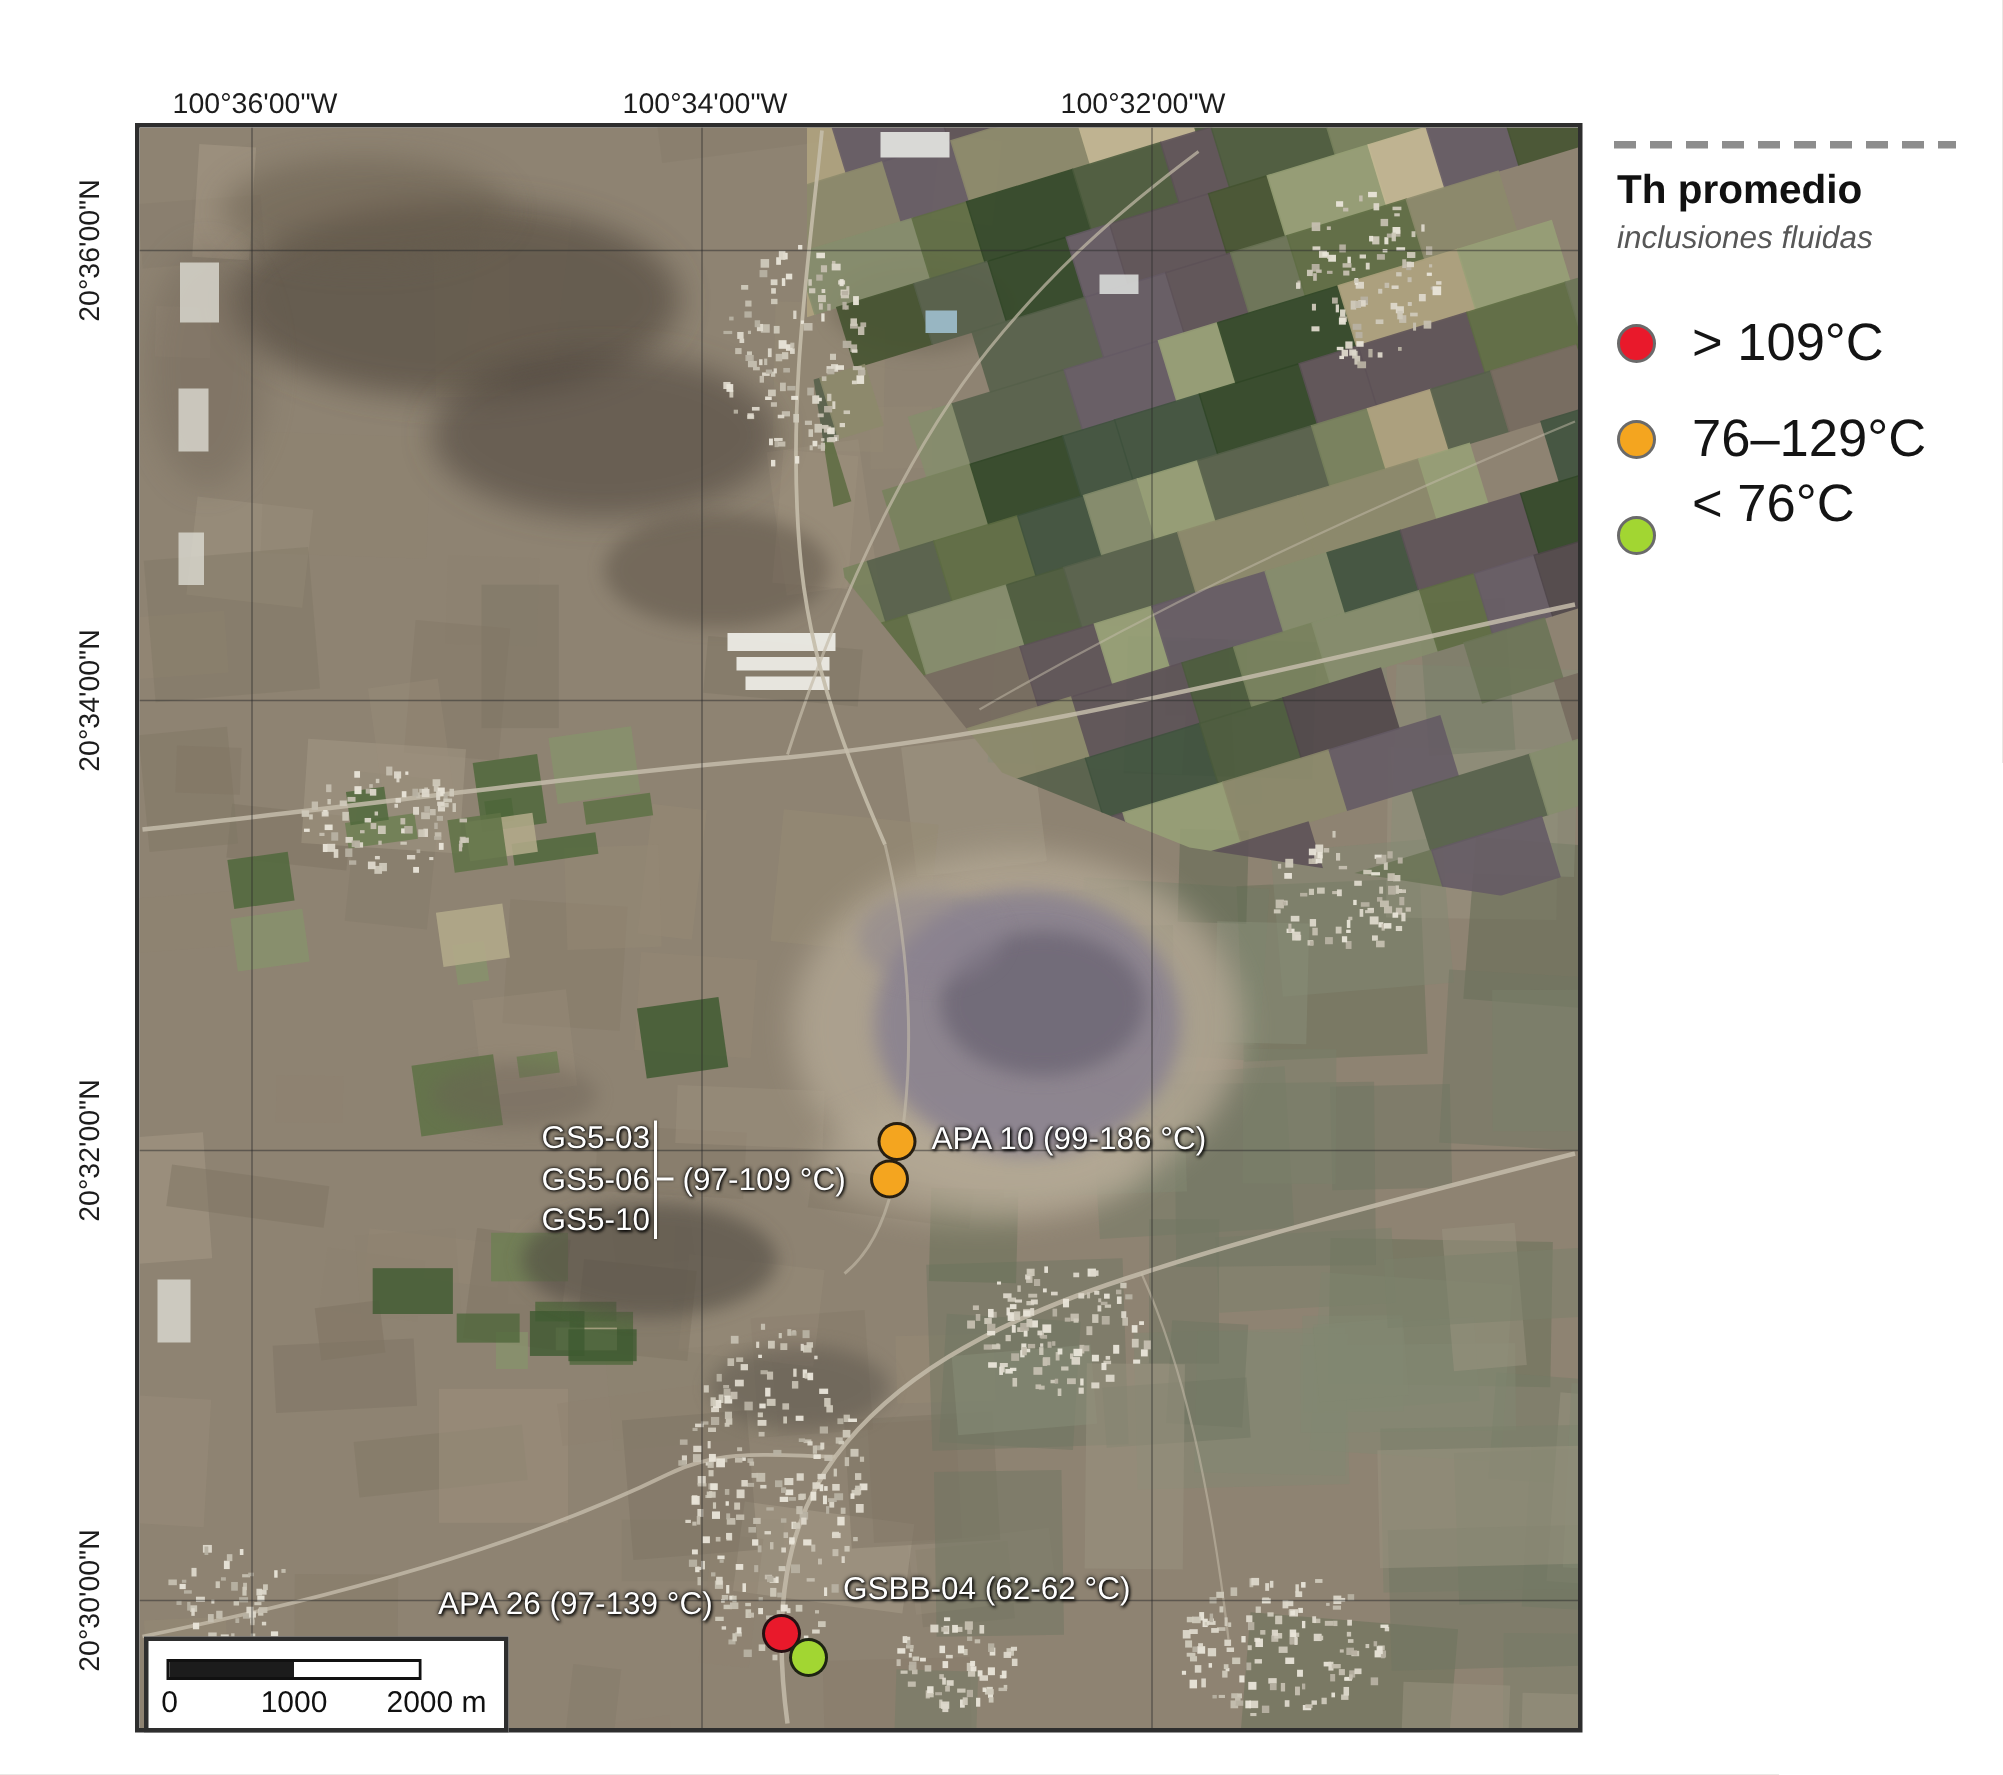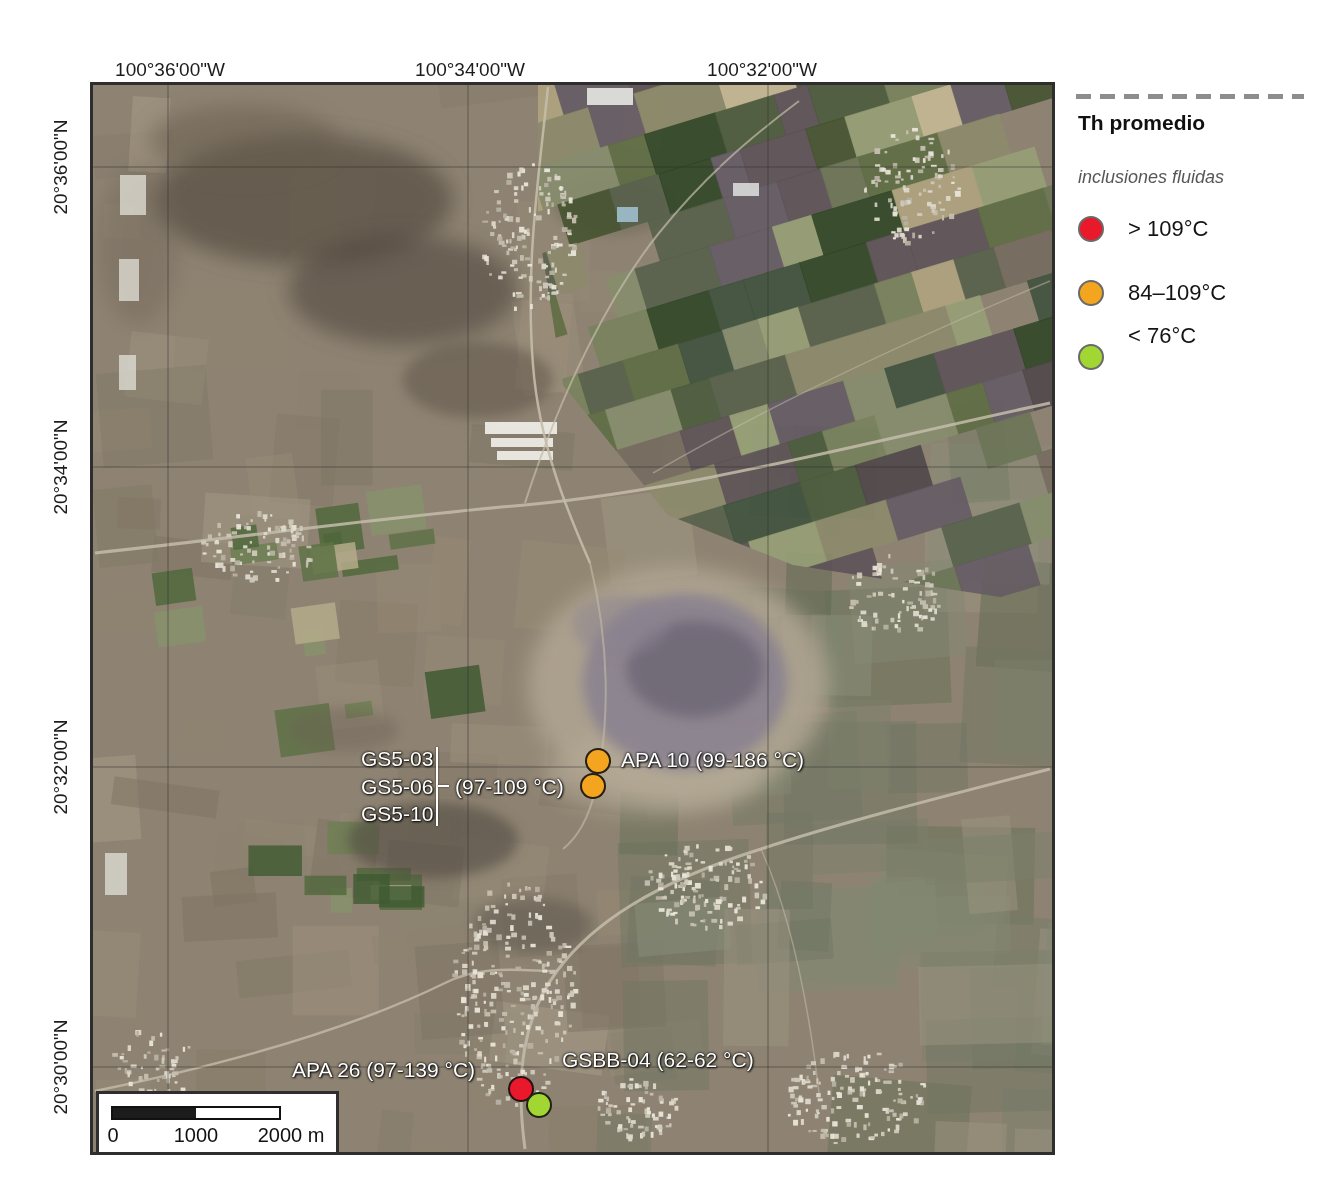--- a/index.html
+++ b/index.html
@@ -25,25 +25,25 @@
   .scalebar{position:absolute;left:96px;top:1091px;width:243px;height:64px;background:#fff;
     border:3px solid #2e2e2e;box-sizing:border-box;}
   .sb-bar{position:absolute;left:12px;top:12px;width:170px;height:14px;border:2px solid #111;
     box-sizing:border-box;display:flex;}
   .sb-black{width:50%;height:100%;background:#1c1c1c;}
   .sb-white{width:50%;height:100%;background:#fff;}
   .sb-label{position:absolute;top:30px;transform:translateX(-50%);font-size:20px;color:#111;white-space:nowrap;}
 
   .dash-line{position:absolute;left:1076px;top:94px;width:228px;height:5px;
     background:repeating-linear-gradient(90deg,#8d8d8d 0 15px,rgba(0,0,0,0) 15px 24px);}
-  .legend-title{position:absolute;left:1078px;top:111px;font-size:21px;font-weight:bold;color:#111;}
-  .legend-sub{position:absolute;left:1078px;top:147px;font-size:18px;font-style:italic;color:#575757;margin-top:20px;}
+  .legend-title{position:absolute;left:1078px;top:111px;font-size:27px;font-weight:bold;color:#111;}
+  .legend-sub{position:absolute;left:1078px;top:147px;font-size:21px;font-style:italic;color:#575757;}
   .legend-dot{position:absolute;left:1078px;width:26px;height:26px;border-radius:50%;
     border:2px solid #6a6a6a;box-sizing:border-box;}
-  .legend-label{position:absolute;left:1128px;transform:translateY(-50%);font-size:22px;color:#141414;white-space:nowrap;}
+  .legend-label{position:absolute;left:1128px;transform:translateY(-50%);font-size:35px;color:#141414;white-space:nowrap;}
 </style>
 </head>
 <body>
 
 <div class="stage">
 
   <div class="map-frame">
     <svg id="terrain" viewBox="0 0 959 1067" preserveAspectRatio="none">
       <defs>
         <filter id="b3" x="-40%" y="-40%" width="180%" height="180%">
@@ -1571,18 +1571,18 @@
   </div>
 
   <div class="dash-line"></div>
   <div class="legend-title">Th promedio</div>
   <div class="legend-sub">inclusiones fluidas</div>
 
   <div class="legend-dot" style="top: 216px; background-color: rgb(233, 25, 43);"></div>
   <div class="legend-label" style="top:229px;">&gt; 109°C</div>
 
   <div class="legend-dot" style="top: 280px; background-color: rgb(244, 165, 31);"></div>
-  <div class="legend-label" style="top:293px;">84–109°C</div>
+  <div class="legend-label" style="top:293px;">76–129°C</div>
 
   <div class="legend-dot" style="top: 344px; background-color: rgb(162, 214, 50);"></div>
   <div class="legend-label" style="top:336px;">&lt; 76°C</div>
 
 </div>
 
 </body></html>

